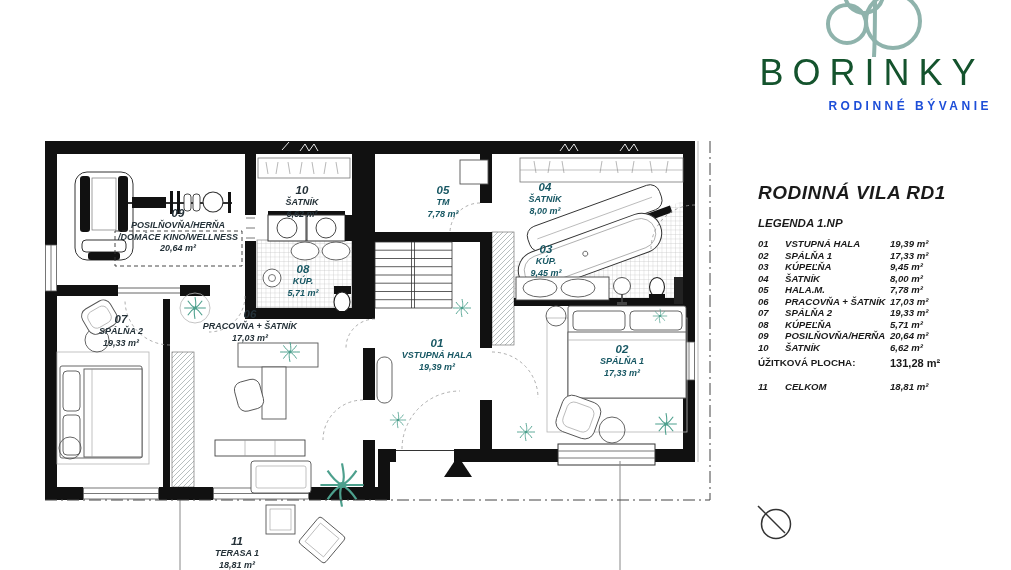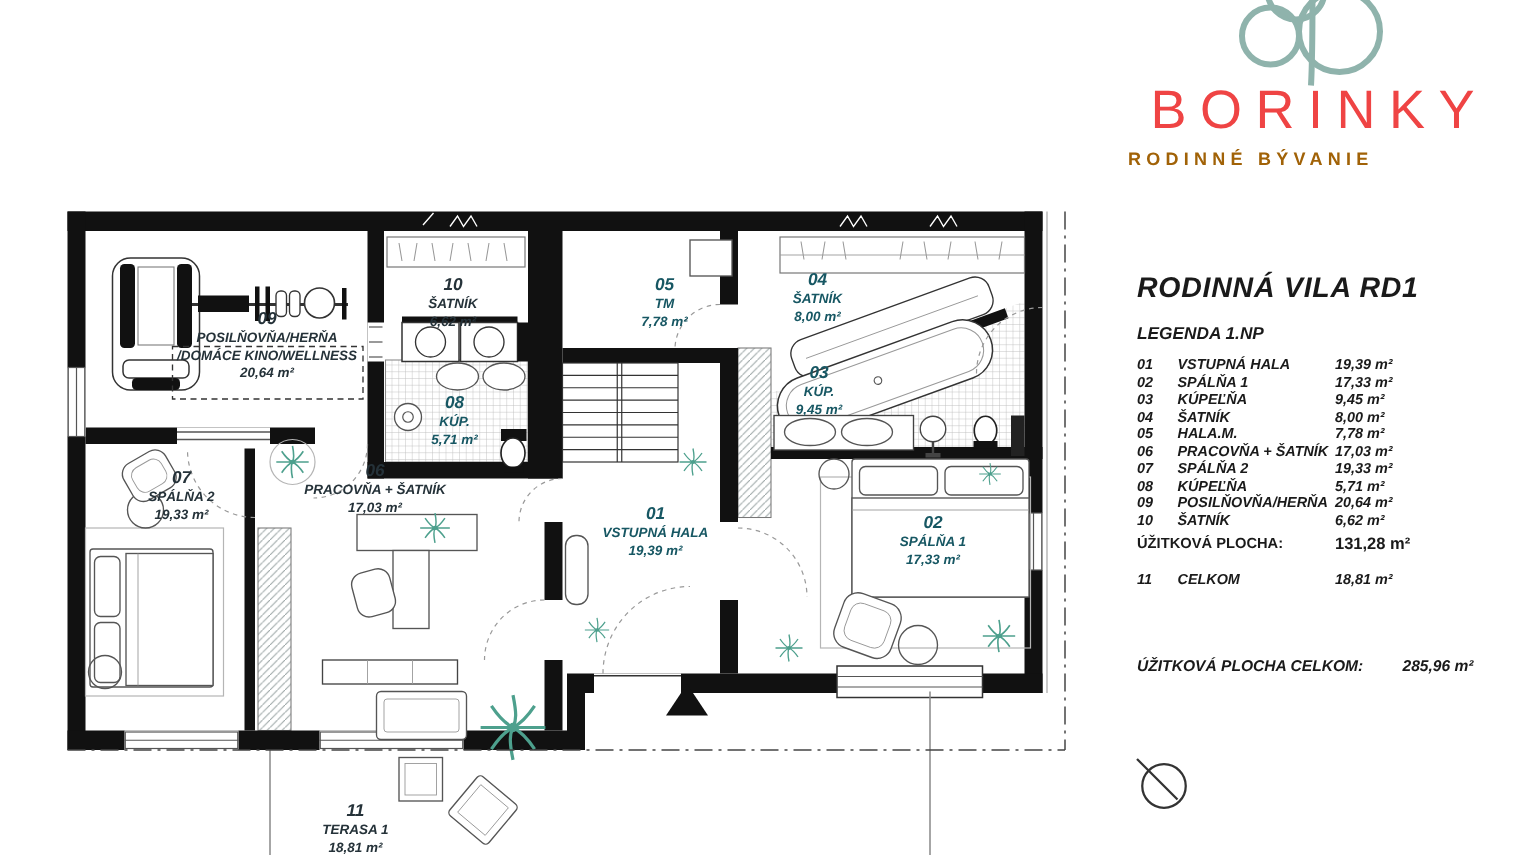--- a/index.html
+++ b/index.html
@@ -8,24 +8,24 @@
   .plan-svg{position:absolute;left:0;top:0}
   
   .rlabel{position:absolute;text-align:center;font-style:italic;font-weight:bold;line-height:1.25}
   .rlabel .r-num{font-size:11.5px}
   .rlabel .r-name{font-size:9px;white-space:pre-line}
   .rlabel .r-area{font-size:9px}
   .tealtxt{color:#175763}
   .darktxt{color:#253239}
   
   .brand-icon{position:absolute;left:818px;top:-16px}
-  .brand-name{position:absolute;left:752px;top:52px;width:240px;text-align:right;
-              font-size:36px;font-weight:normal;letter-spacing:9px;color:#ef4444}
-  .brand-tagline{position:absolute;left:752px;top:99px;width:240px;text-align:left;
-              font-size:12px;font-weight:bold;letter-spacing:3.5px;color:#a16207}
+  .brand-name{position:absolute;left:752px;top:52px;width:240px;text-align:center;
+              font-size:36px;font-weight:normal;letter-spacing:9px;color:#14532d}
+  .brand-tagline{position:absolute;left:752px;top:99px;width:240px;text-align:right;
+              font-size:12px;font-weight:bold;letter-spacing:3.5px;color:#1d4ed8}
   .panel-title{position:absolute;left:758px;top:182px;font-size:19px;font-style:italic;
               font-weight:bold;color:#1a1a1a;letter-spacing:.5px}
   .legend-heading{position:absolute;left:758px;top:217px;font-size:11.5px;font-style:italic;
               font-weight:bold;color:#1a1a1a}
   .legend-rows{position:absolute;left:758px;top:238px;width:210px}
   .lrow{position:relative;height:11.55px;font-size:9.6px;font-style:italic;font-weight:bold;color:#1a1a1a}
   .lrow .lnum{position:absolute;left:0}
   .lrow .lname{position:absolute;left:27}
   .lrow .lname{left:27px}
   .lrow .larea{position:absolute;left:132px}
@@ -431,24 +431,20 @@
       <span class="larea">131,28 m²</span>
     </div>
 
     <div class="terrace-row">
       <span class="lnum">11</span>
       <span class="lname">CELKOM</span>
       <span class="larea">18,81 m²</span>
     </div>
 
     <div class="totals">
-      <div class="trow">
-        <span class="tlabel">ÚŽITKOVÁ PLOCHA CELKOM:</span>
-        <span class="tvalue">285,96 m²</span>
-      </div>
     </div>
 
     <svg class="compass" width="46" height="42" viewBox="0 0 46 42">
       <circle cx="24" cy="23" r="14.5" fill="none" stroke="#333" stroke-width="1.5"></circle>
       <line x1="6" y1="5" x2="33" y2="32" stroke="#333" stroke-width="1.5"></line>
     </svg>
   </div>
 </div>
 
 </body></html>

